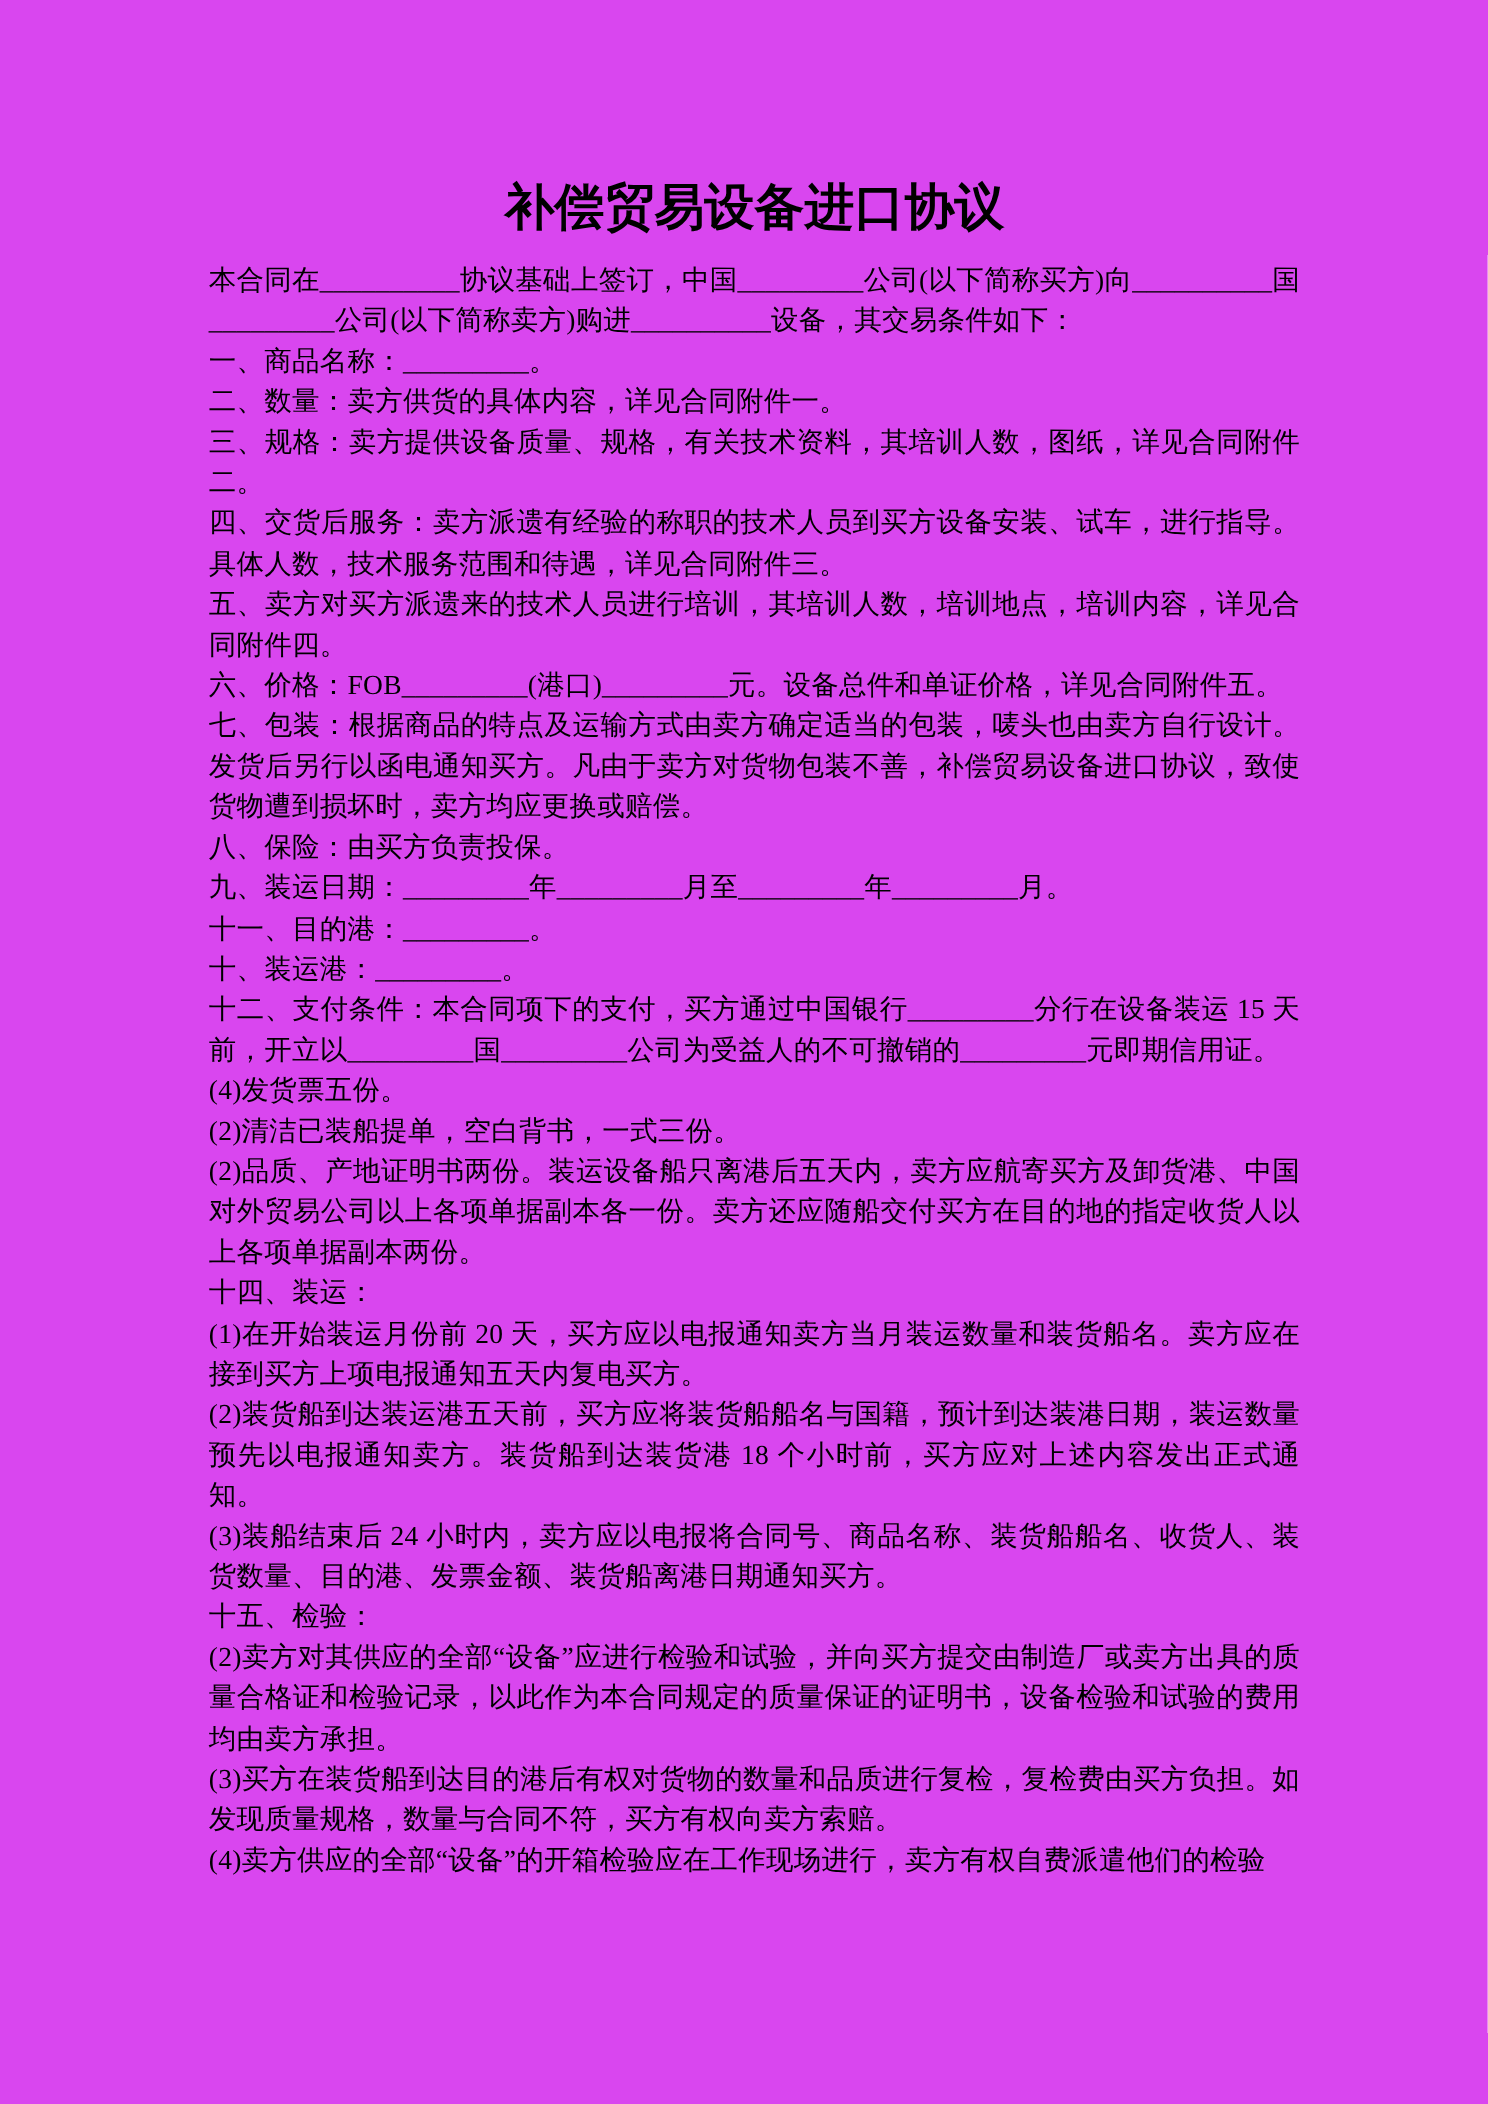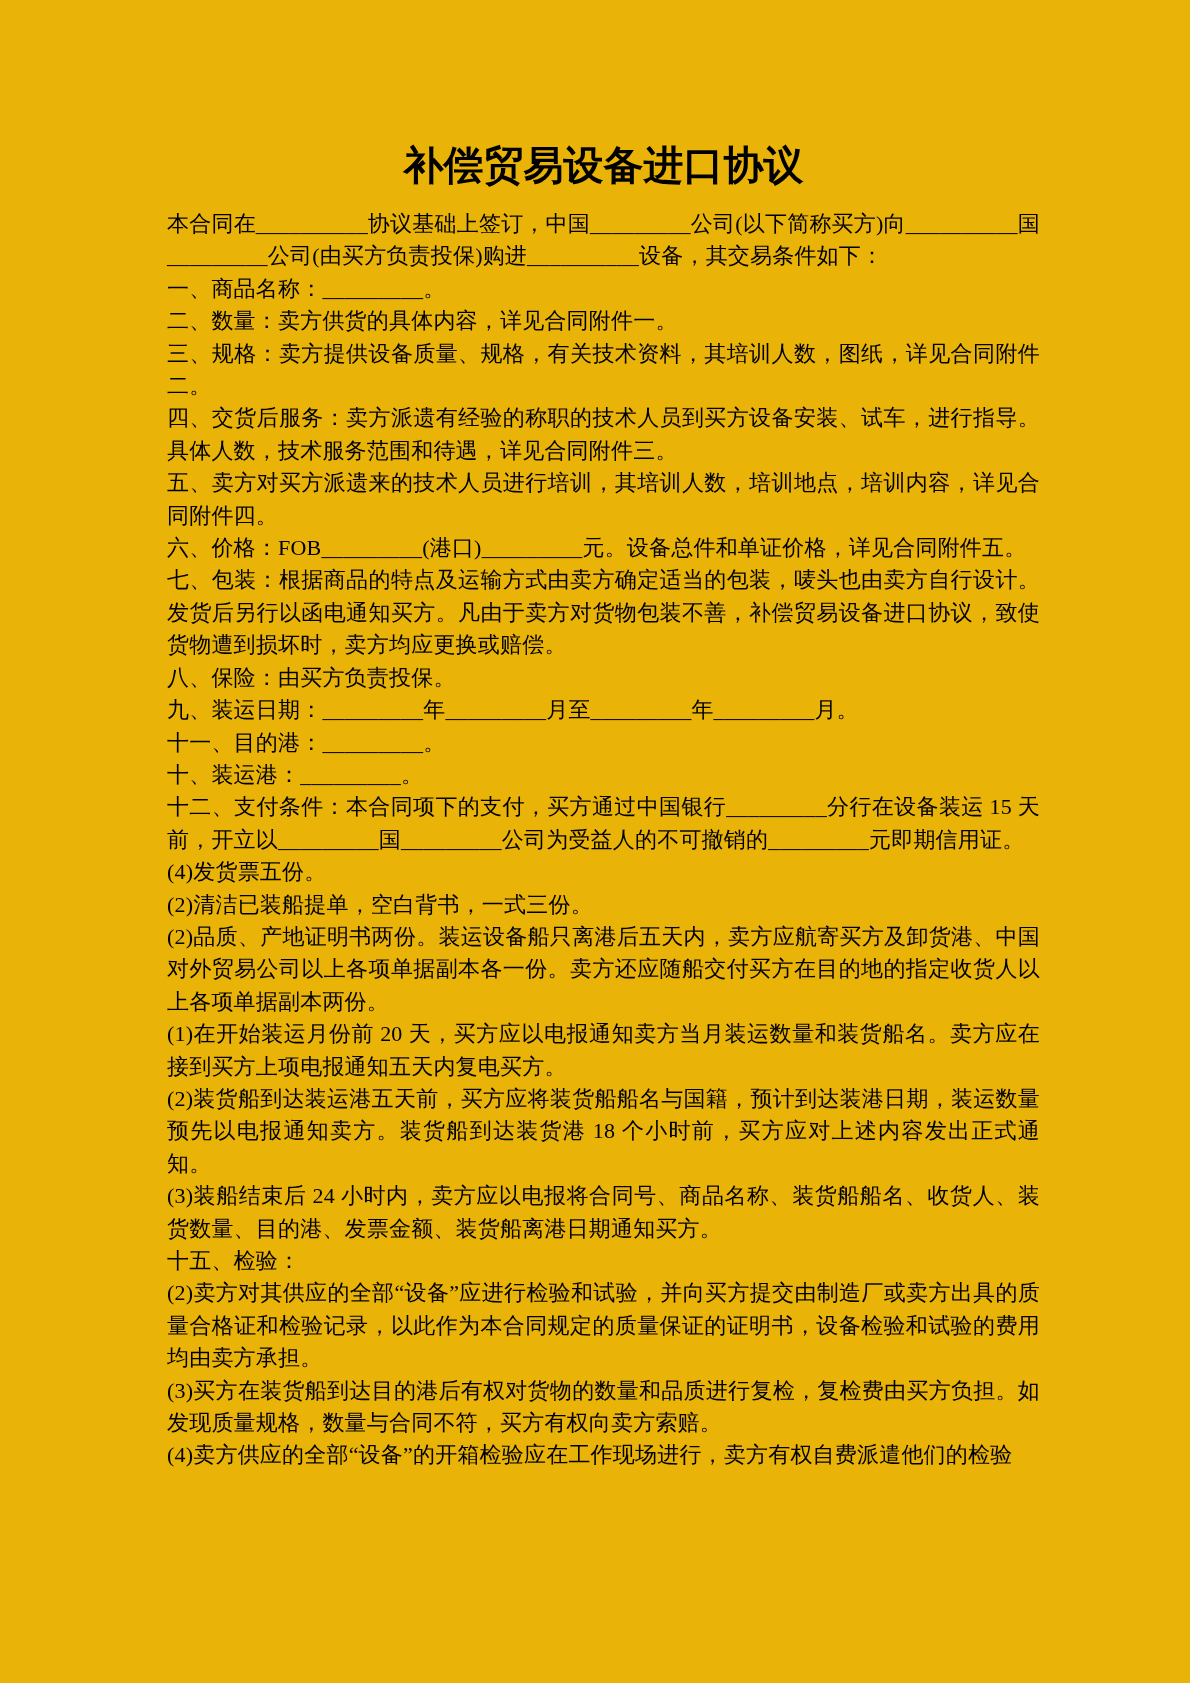--- a/index.html
+++ b/index.html
@@ -11,21 +11,21 @@
     width: 1190px;
     height: 1683px;
     overflow: hidden;
     color: #000000;
     font-family: "Liberation Serif", "DejaVu Serif", serif;
   }
   .page {
     box-sizing: border-box;
     width: 1190px;
     height: 1683px;
-    background: #eab308;
+    background: #d946ef;
     padding: 140px 150px 0 167px;
   }
   .doc-title {
     margin: 0 0 16px 0;
     font-size: 40px;
     line-height: 52px;
     font-weight: 700;
     text-align: center;
     white-space: nowrap;
   }
@@ -40,36 +40,37 @@
     word-break: break-all;
     letter-spacing: 0.2px;
   }
 </style>
 </head>
 <body>
 
 <div class="page">
   <h1 class="doc-title">补偿贸易设备进口协议</h1>
   <div class="doc-body">
-    <p class="para">本合同在__________协议基础上签订，中国_________公司(以下简称买方)向__________国_________公司(由买方负责投保)购进__________设备，其交易条件如下：</p>
+    <p class="para">本合同在__________协议基础上签订，中国_________公司(以下简称买方)向__________国_________公司(以下简称卖方)购进__________设备，其交易条件如下：</p>
     <p class="para">一、商品名称：_________。</p>
     <p class="para">二、数量：卖方供货的具体内容，详见合同附件一。</p>
     <p class="para">三、规格：卖方提供设备质量、规格，有关技术资料，其培训人数，图纸，详见合同附件二。</p>
     <p class="para">四、交货后服务：卖方派遗有经验的称职的技术人员到买方设备安装、试车，进行指导。具体人数，技术服务范围和待遇，详见合同附件三。</p>
     <p class="para">五、卖方对买方派遗来的技术人员进行培训，其培训人数，培训地点，培训内容，详见合同附件四。</p>
     <p class="para">六、价格：FOB_________(港口)_________元。设备总件和单证价格，详见合同附件五。</p>
     <p class="para">七、包装：根据商品的特点及运输方式由卖方确定适当的包装，唛头也由卖方自行设计。发货后另行以函电通知买方。凡由于卖方对货物包装不善，补偿贸易设备进口协议，致使货物遭到损坏时，卖方均应更换或赔偿。</p>
     <p class="para">八、保险：由买方负责投保。</p>
     <p class="para">九、装运日期：_________年_________月至_________年_________月。</p>
     <p class="para">十一、目的港：_________。</p>
     <p class="para">十、装运港：_________。</p>
     <p class="para">十二、支付条件：本合同项下的支付，买方通过中国银行_________分行在设备装运 15 天前，开立以_________国_________公司为受益人的不可撤销的_________元即期信用证。</p>
     <p class="para">(4)发货票五份。</p>
     <p class="para">(2)清洁已装船提单，空白背书，一式三份。</p>
     <p class="para">(2)品质、产地证明书两份。装运设备船只离港后五天内，卖方应航寄买方及卸货港、中国对外贸易公司以上各项单据副本各一份。卖方还应随船交付买方在目的地的指定收货人以上各项单据副本两份。</p>
+    <p class="para">十四、装运：</p>
     <p class="para">(1)在开始装运月份前 20 天，买方应以电报通知卖方当月装运数量和装货船名。卖方应在接到买方上项电报通知五天内复电买方。</p>
     <p class="para">(2)装货船到达装运港五天前，买方应将装货船船名与国籍，预计到达装港日期，装运数量预先以电报通知卖方。装货船到达装货港 18 个小时前，买方应对上述内容发出正式通知。</p>
     <p class="para">(3)装船结束后 24 小时内，卖方应以电报将合同号、商品名称、装货船船名、收货人、装货数量、目的港、发票金额、装货船离港日期通知买方。</p>
     <p class="para">十五、检验：</p>
     <p class="para">(2)卖方对其供应的全部“设备”应进行检验和试验，并向买方提交由制造厂或卖方出具的质量合格证和检验记录，以此作为本合同规定的质量保证的证明书，设备检验和试验的费用均由卖方承担。</p>
     <p class="para">(3)买方在装货船到达目的港后有权对货物的数量和品质进行复检，复检费由买方负担。如发现质量规格，数量与合同不符，买方有权向卖方索赔。</p>
     <p class="para">(4)卖方供应的全部“设备”的开箱检验应在工作现场进行，卖方有权自费派遣他们的检验</p>
   </div>
 </div>
 

